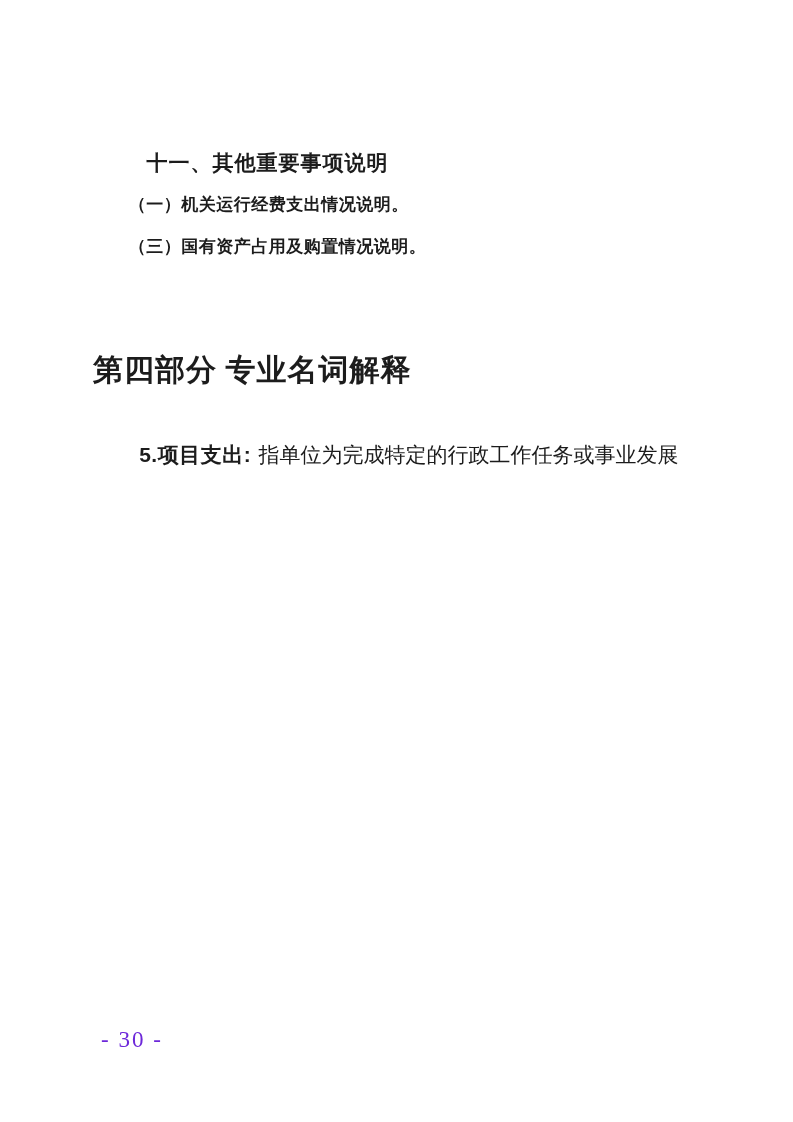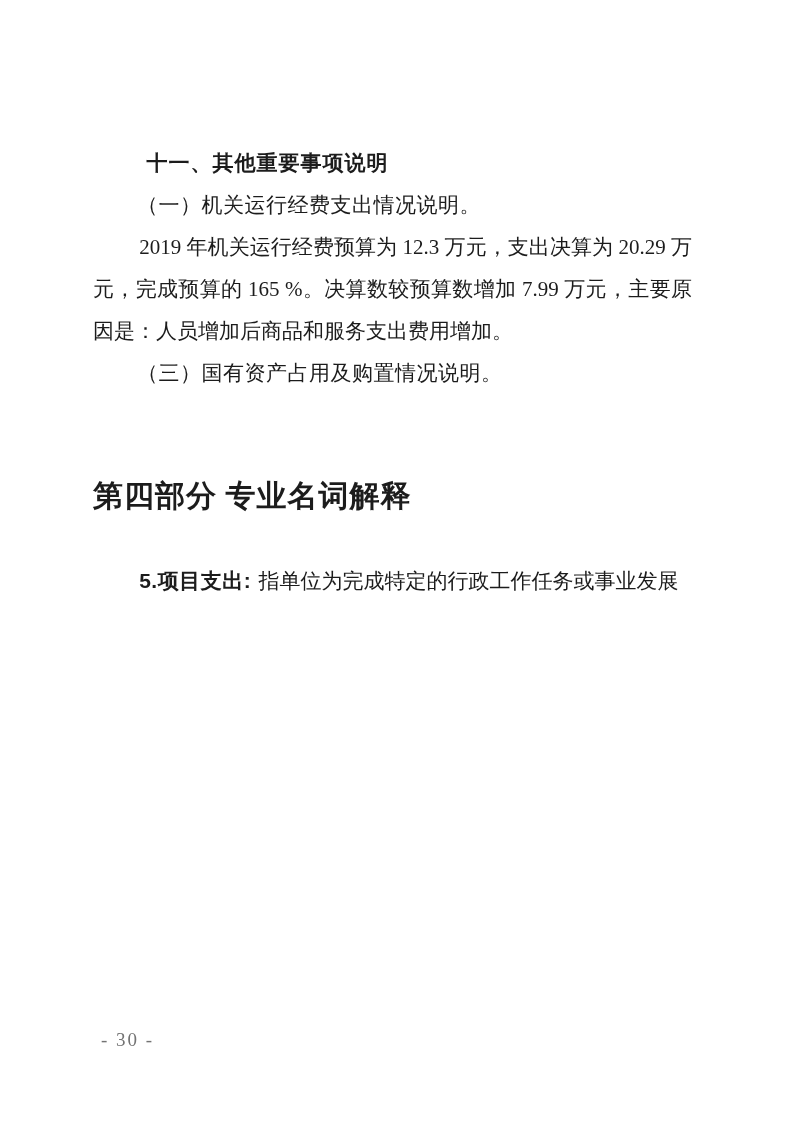--- a/index.html
+++ b/index.html
@@ -26,22 +26,22 @@
     font-family: "Liberation Sans", sans-serif;
     font-weight: bold;
     font-size: 21px;
     line-height: 42px;
     text-indent: 2.55em;
     margin: 0;
     letter-spacing: 1px;
   }
   .sub-heading {
     font-family: "Liberation Sans", sans-serif;
-    font-weight: normal;
-    font-size: 21px;
+    font-weight: bold;
+    font-size: 17px;
     line-height: 42px;
     text-indent: 2.1em;
     margin: 0;
     letter-spacing: 0.5px;
   }
   .body-para {
     font-family: "Liberation Serif", serif;
     font-size: 21px;
     line-height: 42px;
     text-indent: 2.2em;
@@ -74,37 +74,36 @@
     font-family: "Liberation Sans", sans-serif;
     font-weight: bold;
     margin-right: 0.35em;
     letter-spacing: 0.5px;
   }
   .page-number {
     position: absolute;
     left: 101px;
     top: 1028px;
     font-family: "Liberation Serif", serif;
-    font-size: 19px;
+    font-size: 23px;
     line-height: 24px;
-    color: #737373;
+    color: #6d28d9;
     letter-spacing: 2px;
   }
 </style>
 </head>
 <body>
 
 <div class="page">
   <div class="content">
 
     <h2 class="sec-title">十一、其他重要事项说明</h2>
 
     <h3 class="sub-heading">（一）机关运行经费支出情况说明。</h3>
 
-    <p class="body-para">2019 年机关运行经费预算为 12.3 万元，支出决算为 20.29 万元，完成预算的 165 %。决算数较预算数增加 7.99 万元，主要原因是：人员增加后商品和服务支出费用增加。</p>
 
 
 
     <h3 class="sub-heading">（三）国有资产占用及购置情况说明。</h3>
 
 
     <h1 class="part4-title">第四部分 专业名词解释</h1>
 
     <div class="terms">
 

